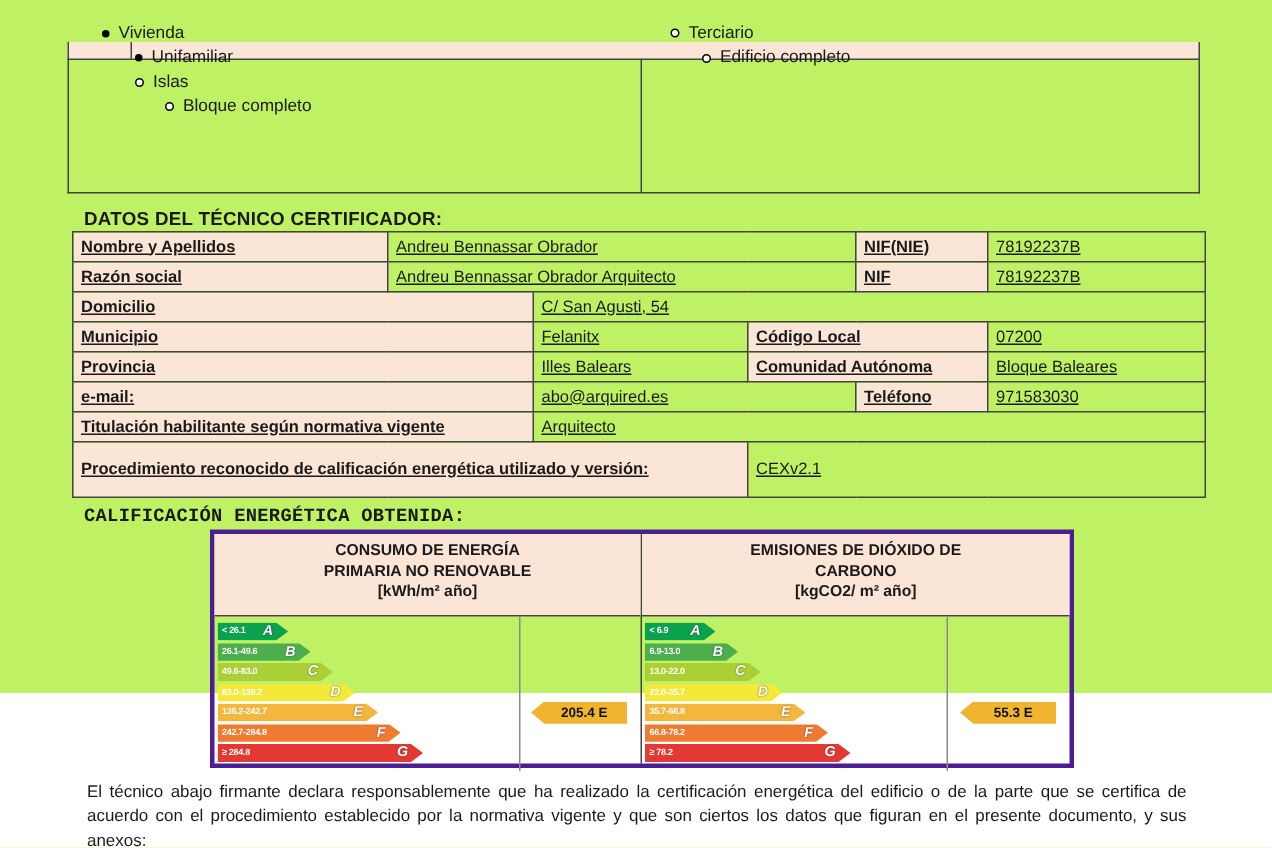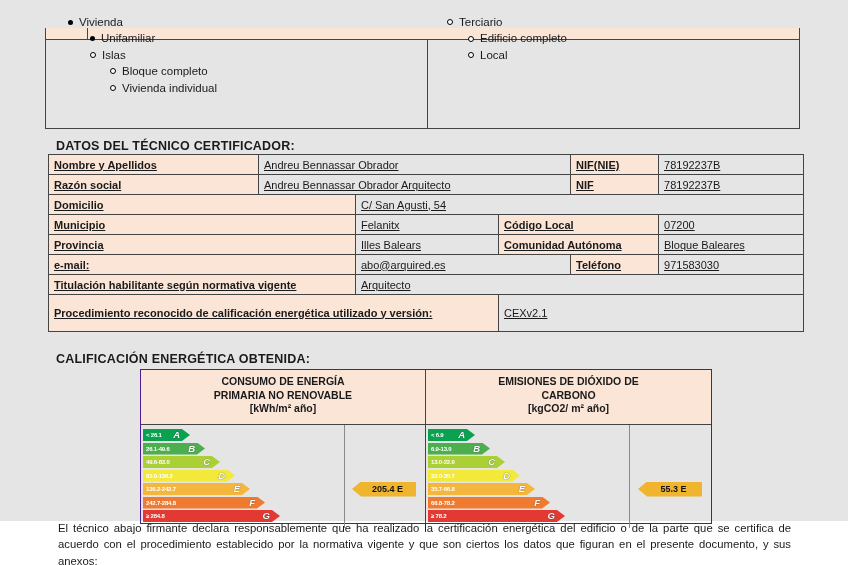--- a/index.html
+++ b/index.html
@@ -1,18 +1,18 @@
 <!DOCTYPE html>
 <html><head>
 <meta charset="utf-8">
 <style>
   html,body{margin:0;padding:0;width:848px;height:565px;background:#fff;
     font-family:"Liberation Sans", sans-serif;color:#1a1a1a;overflow:hidden;}
   .abs{position:absolute;margin-top:28px;}
-  #page{position:relative;width:848px;height:521px;background:#e5e5e5;}
+  #page{position:relative;width:848px;height:462px;background:#bef264;}
 
   
   #top-bar{left:45px;top:0;width:753px;height:11px;background:#fbe5d6;
     border-left:1px solid #444;border-right:1px solid #444;border-bottom:1px solid #444;}
   #top-bar-divider{left:87px;top:0;width:1px;height:11px;background:#444;}
 
   
   #type-box{left:45px;top:12px;width:753px;height:88px;border:1px solid #444;border-top:none;}
   #type-divider{left:427px;top:12px;width:1px;height:88px;background:#444;}
   .opt-col{position:absolute;top:14px;font-size:11.5px;line-height:16.4px;}
@@ -20,31 +20,31 @@
   #col-right{left:428px;width:370px;text-align:right;}
   .opt{display:flex;align-items:center;}
   .bullet{display:inline-block;flex:0 0 auto;margin-right:6px;border-radius:50%;}
   .bullet.filled{width:5px;height:5px;background:#000;}
   .bullet.open{width:4px;height:4px;border:1px solid #000;background:#fff;}
   .col-left .lv0{margin-left:22px}.col-left .lv1{margin-left:44px}.col-left .lv2{margin-left:64px}
   .col-right .lv0{margin-left:19px}.col-right .lv1{margin-left:40px}
 
   .sec-title{font-weight:bold;font-size:12.5px;letter-spacing:.2px;}
   #tech-title{left:56px;top:111px;}
-  #rating-title{left:56px;top:324px;}
+  #rating-title{left:56px;top:309px;font-family:Liberation Mono, monospace;}
 
   
   #tech-table{left:48px;top:126px;border-collapse:collapse;table-layout:fixed;width:755px;}
   #tech-table td{border:1px solid #444;font-size:11px;padding:1px 5px;height:17px;
     overflow:hidden;white-space:nowrap;text-decoration:underline;}
   #tech-table td.lbl{background:#fbe5d6;font-weight:bold;}
   #tech-table td.justify{white-space:normal;text-align:justify;text-align-last:left;height:34px;line-height:15px;}
 
   
-  #charts{left:140px;top:341px;width:570px;height:153px;border:1px solid #4c1d95;display:flex;}
+  #charts{left:140px;top:325px;width:570px;height:153px;border:3px solid #4c1d95;display:flex;}
   .chart{width:285px;height:153px;box-sizing:border-box;}
   .chart.first{border-right:1px solid #444;}
   .chart-header{height:49px;background:#fbe5d6;border-bottom:1px solid #444;
     text-align:center;font-weight:bold;font-size:10.5px;line-height:13.5px;padding-top:5px;box-sizing:content-box;}
   .chart-body{position:relative;height:98px;display:flex;}
   .scale{width:204px;border-right:1px solid #8a8a8a;padding:4px 0 0 2px;box-sizing:border-box;height:103px;}
   .band{height:12px;margin-bottom:1.5px;position:relative;color:#fff;
     clip-path:polygon(0 0, calc(100% - 8px) 0, 100% 50%, calc(100% - 8px) 100%, 0 100%);}
   .band .range{font-size:6px;font-weight:bold;line-height:12px;padding-left:3px;
     letter-spacing:-.2px;display:block;white-space:nowrap;}
@@ -80,37 +80,29 @@
         <span class="opt-label">Unifamiliar</span>
       </div>
       <div class="opt lv1">
         <span class="bullet open"></span>
         <span class="opt-label">Islas</span>
       </div>
       <div class="opt lv2">
         <span class="bullet open"></span>
         <span class="opt-label">Bloque completo</span>
       </div>
-      <div class="opt lv2">
-        <span class="bullet open"></span>
-        <span class="opt-label">Vivienda individual</span>
-      </div>
     </div>
   <div id="col-right" class="opt-col col-right">
       <div class="opt lv0">
         <span class="bullet open"></span>
         <span class="opt-label">Terciario</span>
       </div>
       <div class="opt lv1">
         <span class="bullet open"></span>
         <span class="opt-label">Edificio completo</span>
-      </div>
-      <div class="opt lv1">
-        <span class="bullet open"></span>
-        <span class="opt-label">Local</span>
       </div>
     </div>
 
   <div id="tech-title" class="abs sec-title">DATOS DEL TÉCNICO CERTIFICADOR:</div>
 
   <table id="tech-table" class="abs">
     <colgroup>
         <col style="width: 210px;">
         <col style="width: 97px;">
         <col style="width: 143px;">

